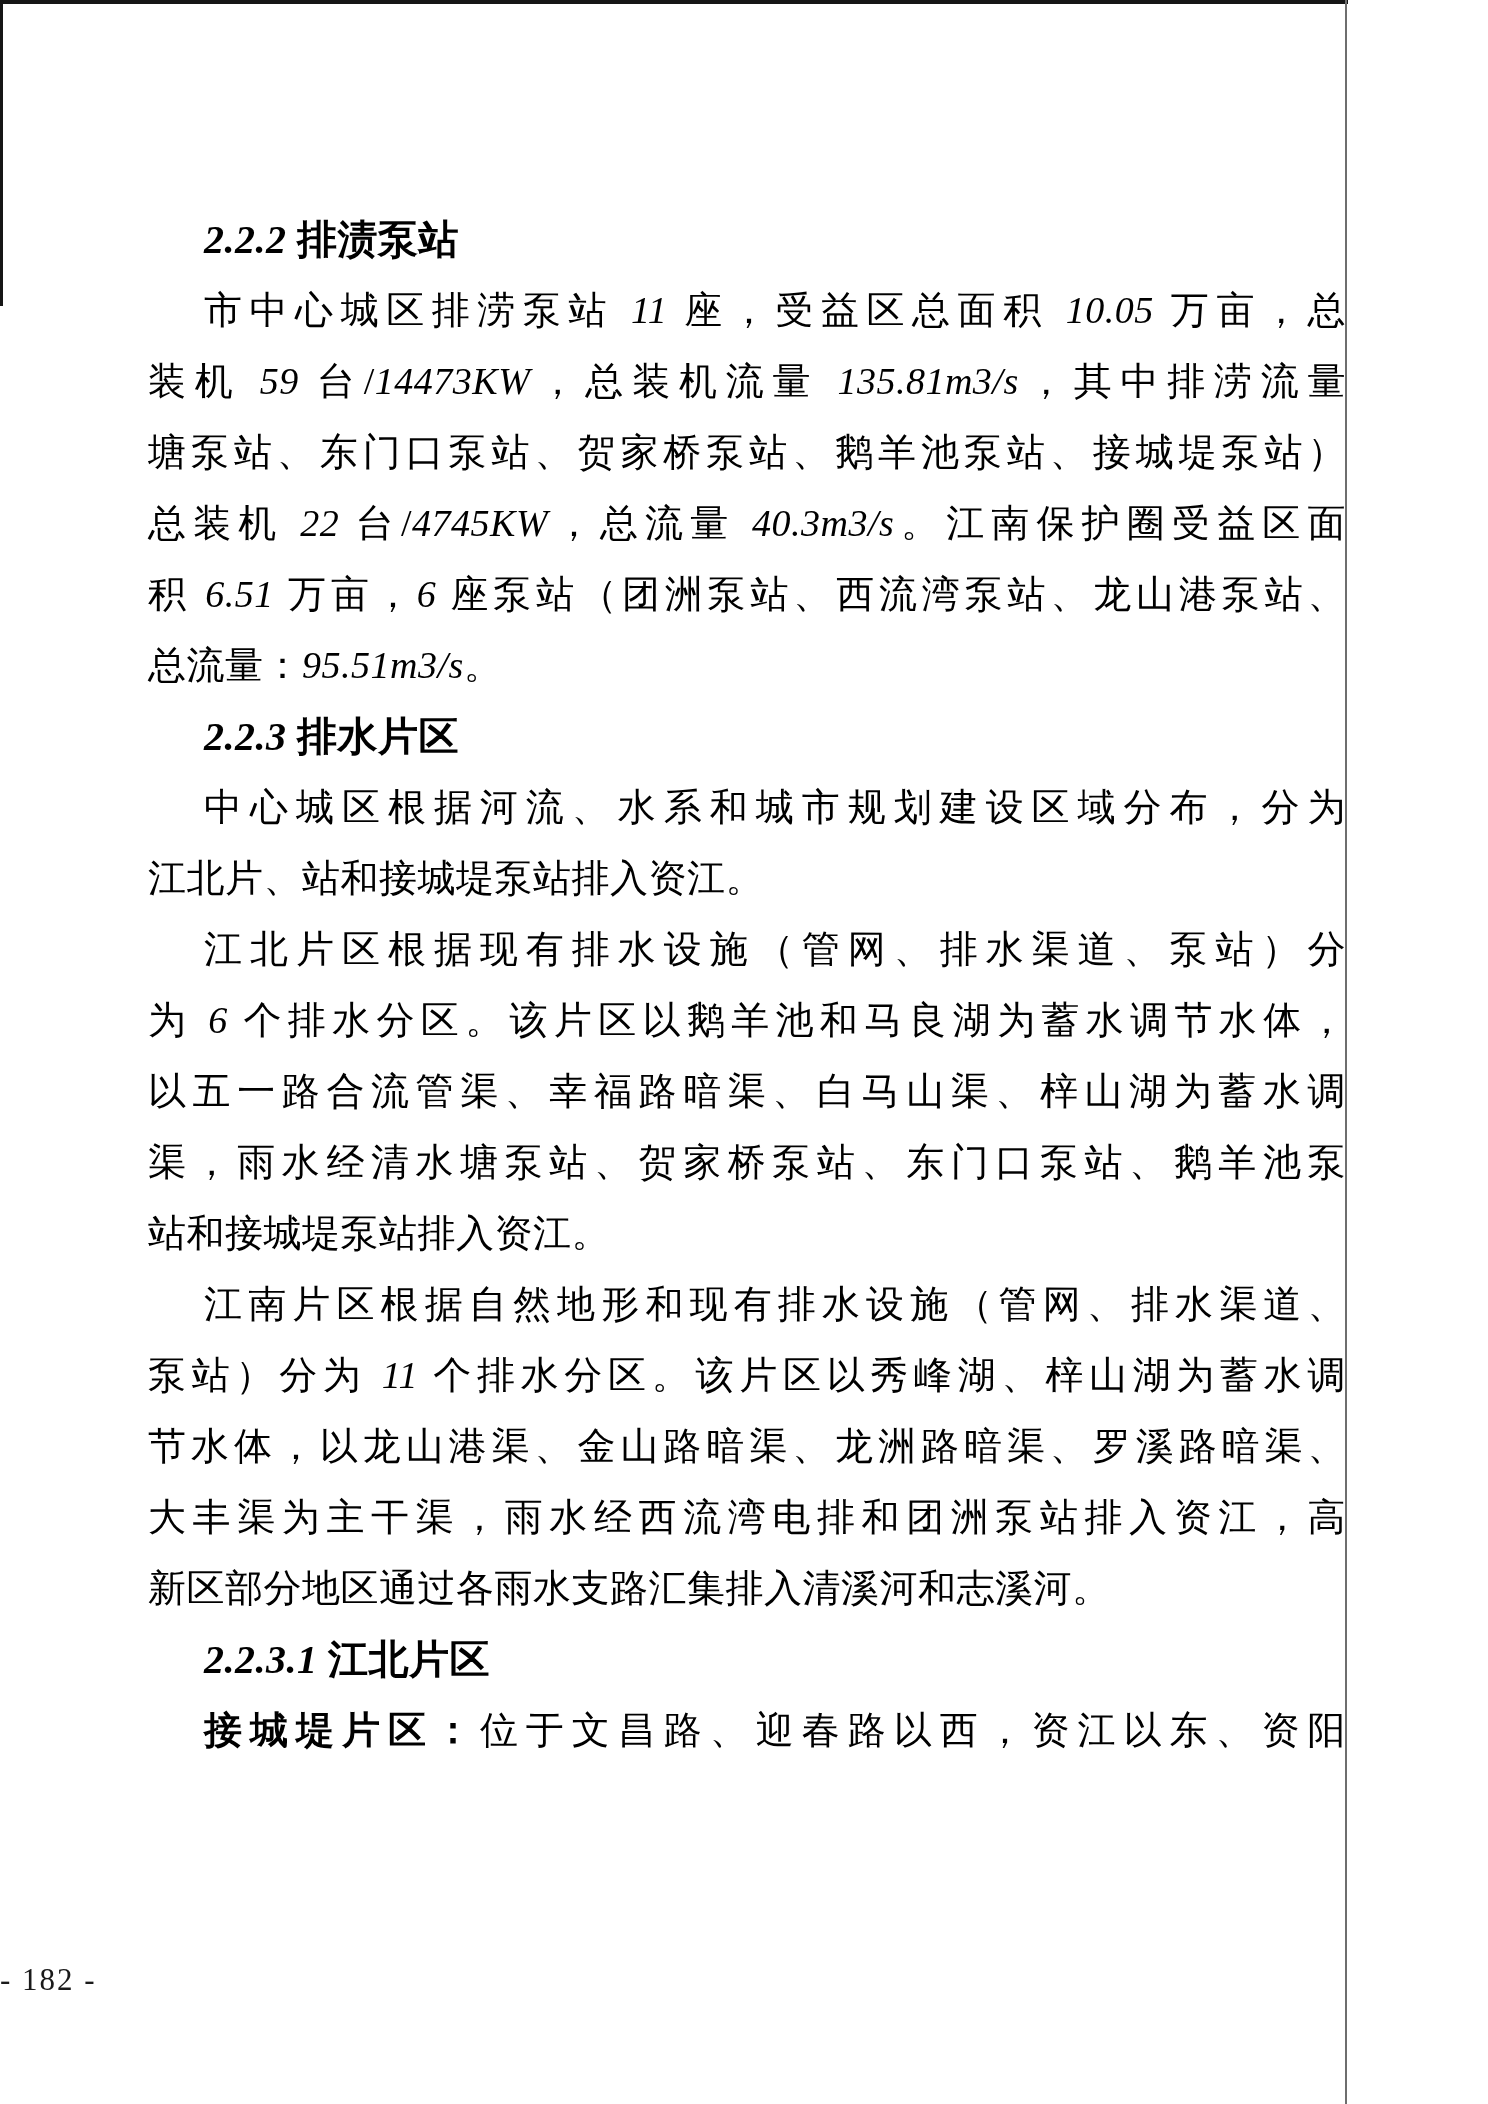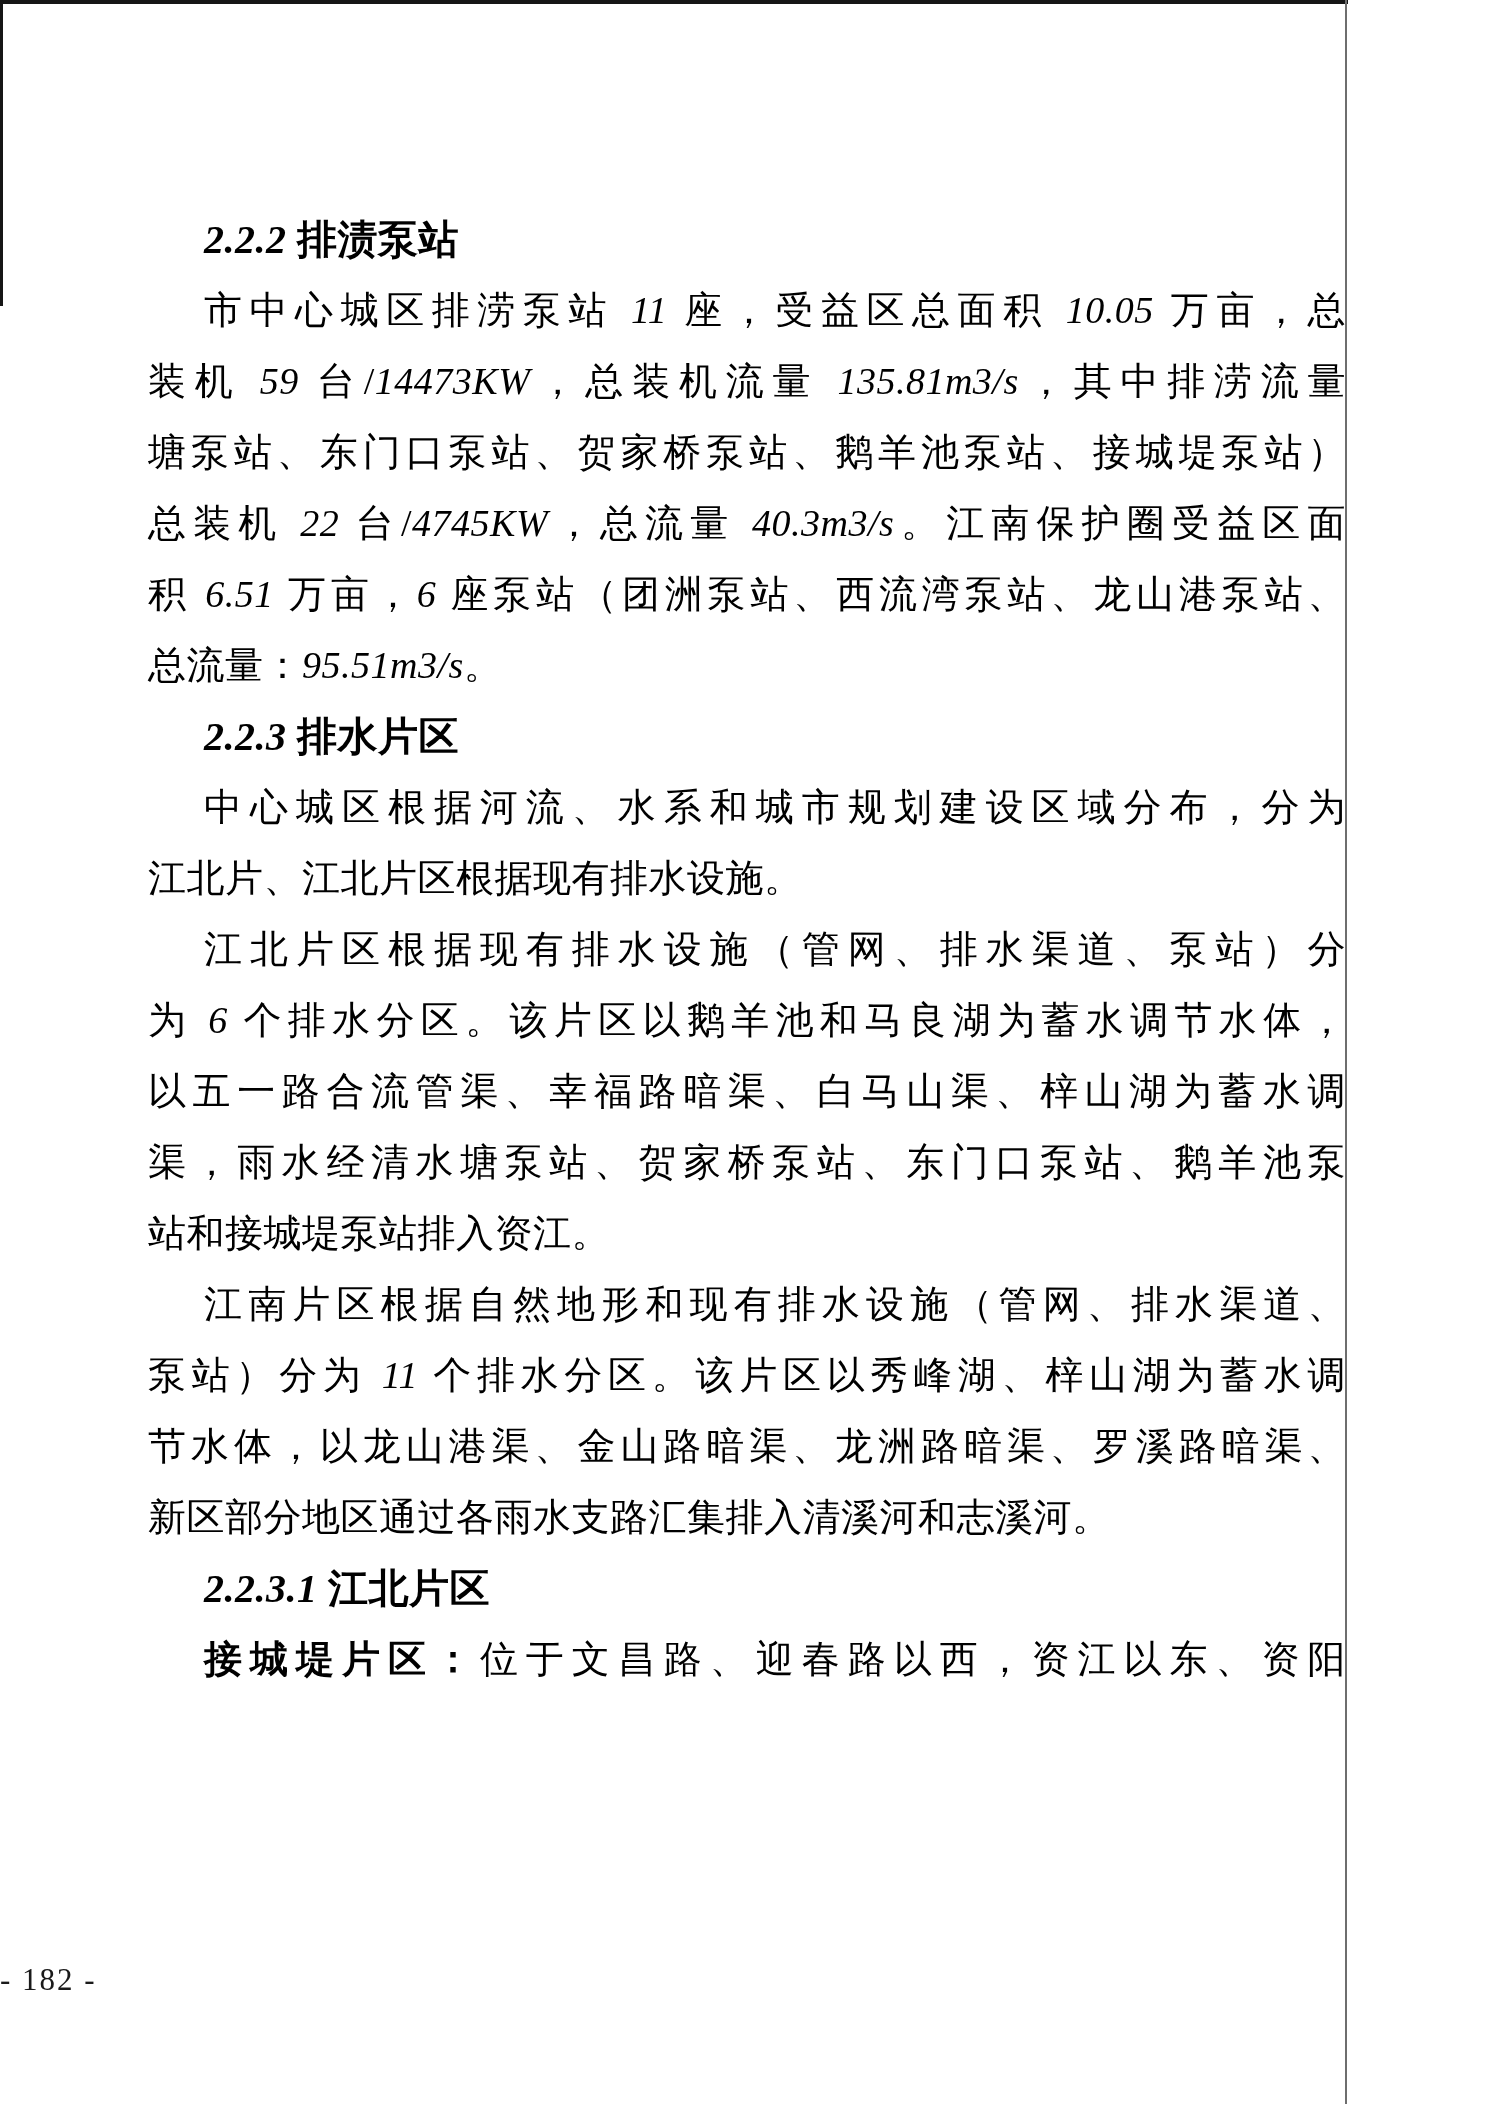--- a/index.html
+++ b/index.html
@@ -98,33 +98,34 @@
         <div class="doc-line fill indent">市中心城区排涝泵站 <span class="latin">11</span> 座，受益区总面积 <span class="latin">10.05</span> 万亩，总</div>
         <div class="doc-line fill">装机 <span class="latin">59</span> 台/<span class="latin">14473KW</span>，总装机流量 <span class="latin">135.81m3/s</span>，其中排涝流量</div>
         <div class="doc-line fill">塘泵站、东门口泵站、贺家桥泵站、鹅羊池泵站、接城堤泵站）</div>
         <div class="doc-line fill">总装机 <span class="latin">22</span> 台/<span class="latin">4745KW</span>，总流量 <span class="latin">40.3m3/s</span>。江南保护圈受益区面</div>
         <div class="doc-line fill">积 <span class="latin">6.51</span> 万亩，<span class="latin">6</span> 座泵站（团洲泵站、西流湾泵站、龙山港泵站、</div>
         <div class="doc-line">总流量：<span class="latin">95.51m3/s</span>。</div>
       </div>
       <div class="doc-heading"><span class="latin">2.2.3</span> 排水片区</div>
       <div class="doc-para">
         <div class="doc-line fill indent">中心城区根据河流、水系和城市规划建设区域分布，分为</div>
-        <div class="doc-line">江北片、江北片区根据现有排水设施。</div>
+        <div class="doc-line">江北片、站和接城堤泵站排入资江。</div>
       </div>
       <div class="doc-para">
         <div class="doc-line fill indent">江北片区根据现有排水设施（管网、排水渠道、泵站）分</div>
         <div class="doc-line fill">为 <span class="latin">6</span> 个排水分区。该片区以鹅羊池和马良湖为蓄水调节水体，</div>
         <div class="doc-line fill">以五一路合流管渠、幸福路暗渠、白马山渠、梓山湖为蓄水调</div>
         <div class="doc-line fill">渠，雨水经清水塘泵站、贺家桥泵站、东门口泵站、鹅羊池泵</div>
         <div class="doc-line">站和接城堤泵站排入资江。</div>
       </div>
       <div class="doc-para">
         <div class="doc-line fill indent">江南片区根据自然地形和现有排水设施（管网、排水渠道、</div>
         <div class="doc-line fill">泵站）分为 <span class="latin">11</span> 个排水分区。该片区以秀峰湖、梓山湖为蓄水调</div>
         <div class="doc-line fill">节水体，以龙山港渠、金山路暗渠、龙洲路暗渠、罗溪路暗渠、</div>
+        <div class="doc-line fill">大丰渠为主干渠，雨水经西流湾电排和团洲泵站排入资江，高</div>
         <div class="doc-line">新区部分地区通过各雨水支路汇集排入清溪河和志溪河。</div>
       </div>
       <div class="doc-heading"><span class="latin">2.2.3.1</span> 江北片区</div>
       <div class="doc-para">
         <div class="doc-line fill indent"><span class="bold-prefix">接城堤片区：</span>位于文昌路、迎春路以西，资江以东、资阳</div>
       </div>
     </div>
 
   <div class="page-footer">- 182 -</div>
 </div>

